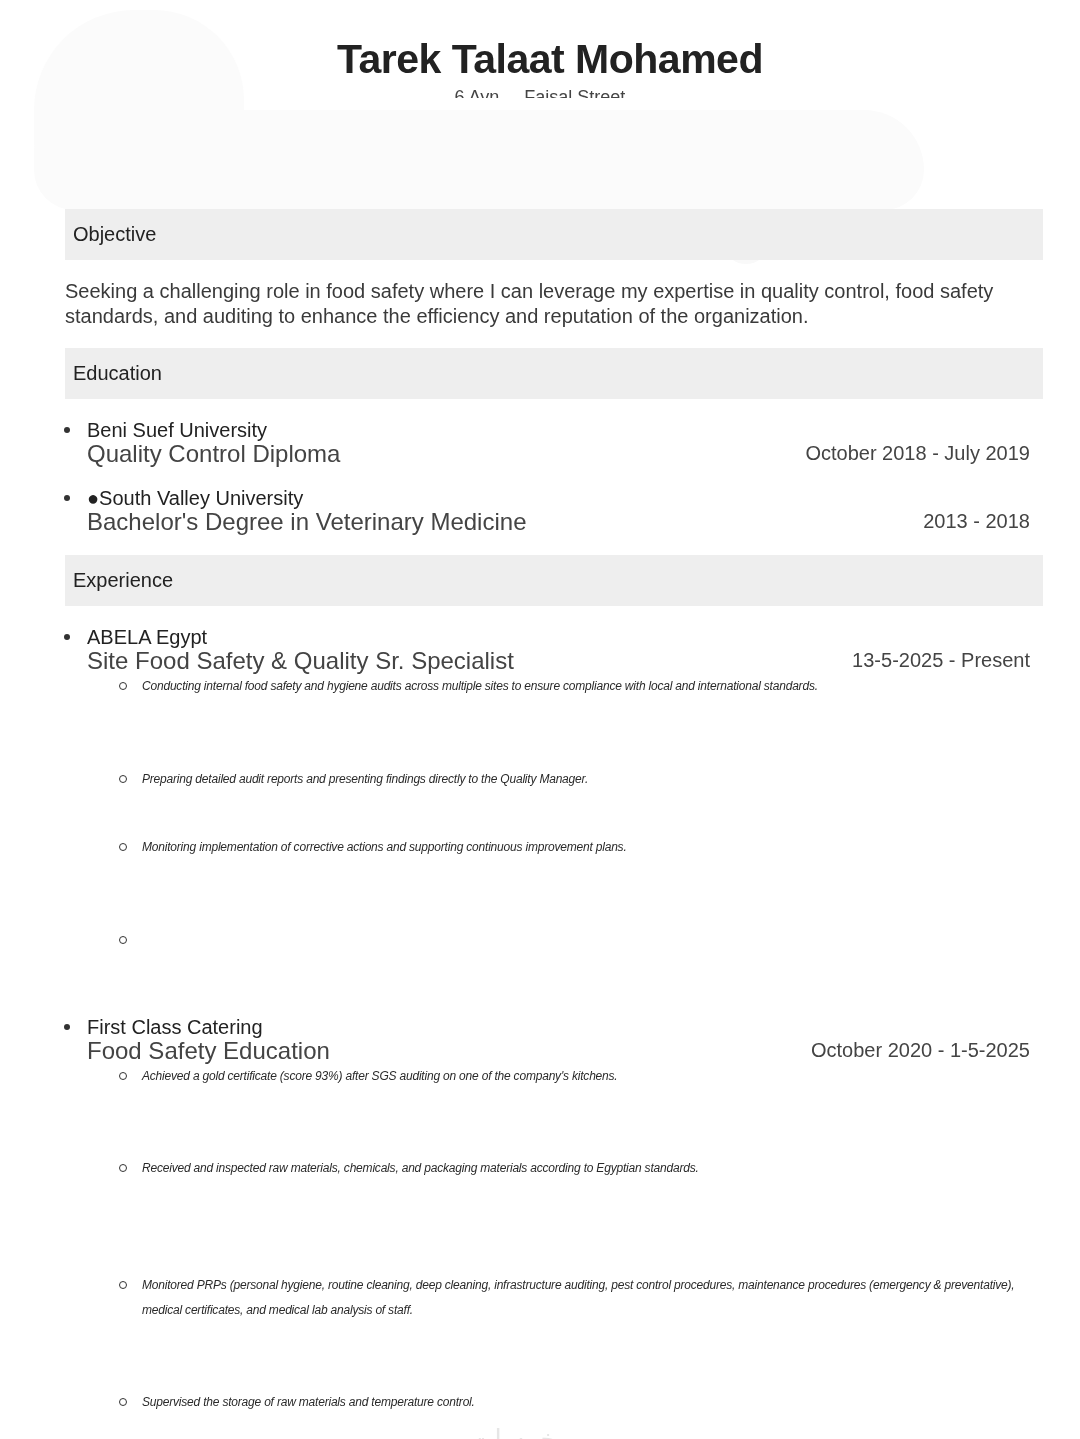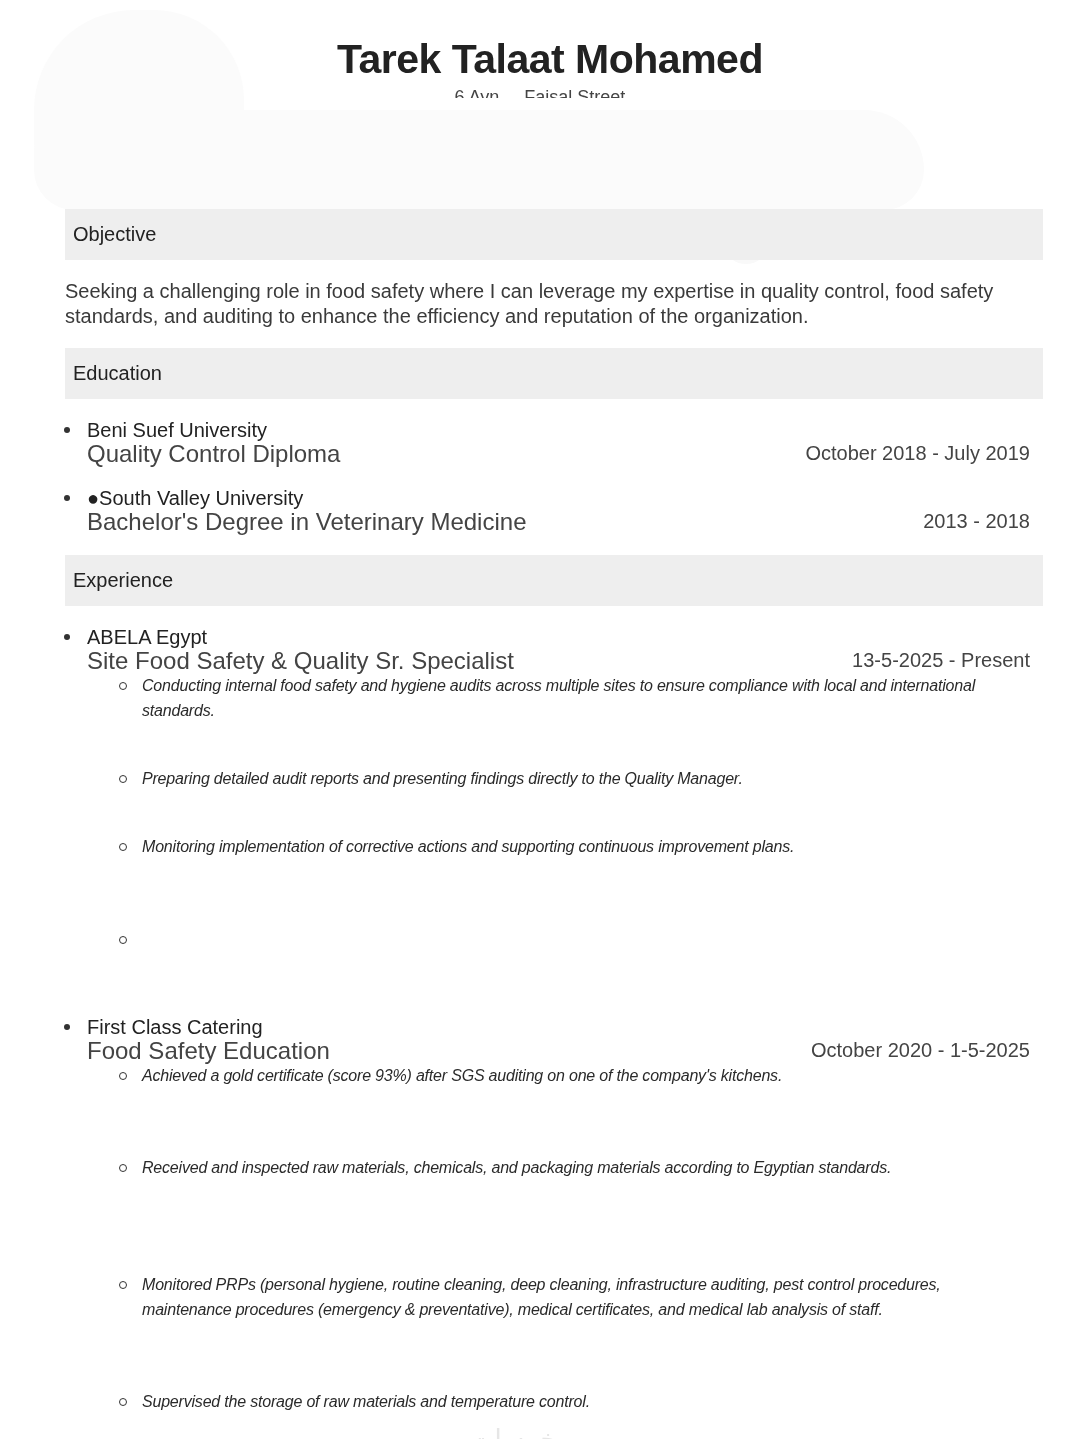--- a/index.html
+++ b/index.html
@@ -42,21 +42,21 @@
     color: #222; font-weight: 400;
   }
   .entry .dates {
     position: absolute; right: 0; top: 0; font-size: 20px; line-height: 24px; color: #444; margin-top: 23px;
   }
   .entry .role {
     position: absolute; left: 35px; top: 24px; font-size: 24px; line-height: 24px; color: #444; text-align: right;
   }
   .sub {
     position: absolute; left: 142px; width: 890px;
-    font-size: 16px; line-height: 24.5px; color: #2a2a2a; font-style: italic;
+    font-size: 12px; line-height: 24.5px; color: #2a2a2a; font-style: italic;
     letter-spacing: -0.2px;
   }
   .sub .circle {
     position: absolute; left: -23px; top: 8px; width: 6px; height: 6px;
     border: 1.4px solid #333; border-radius: 50%;
   }
   .watermark {
     position: absolute; left: 470px; top: 1424px; font-size: 26px; color: #e6e6e6;
     font-family: "DejaVu Sans", sans-serif; z-index: 0;
   }

